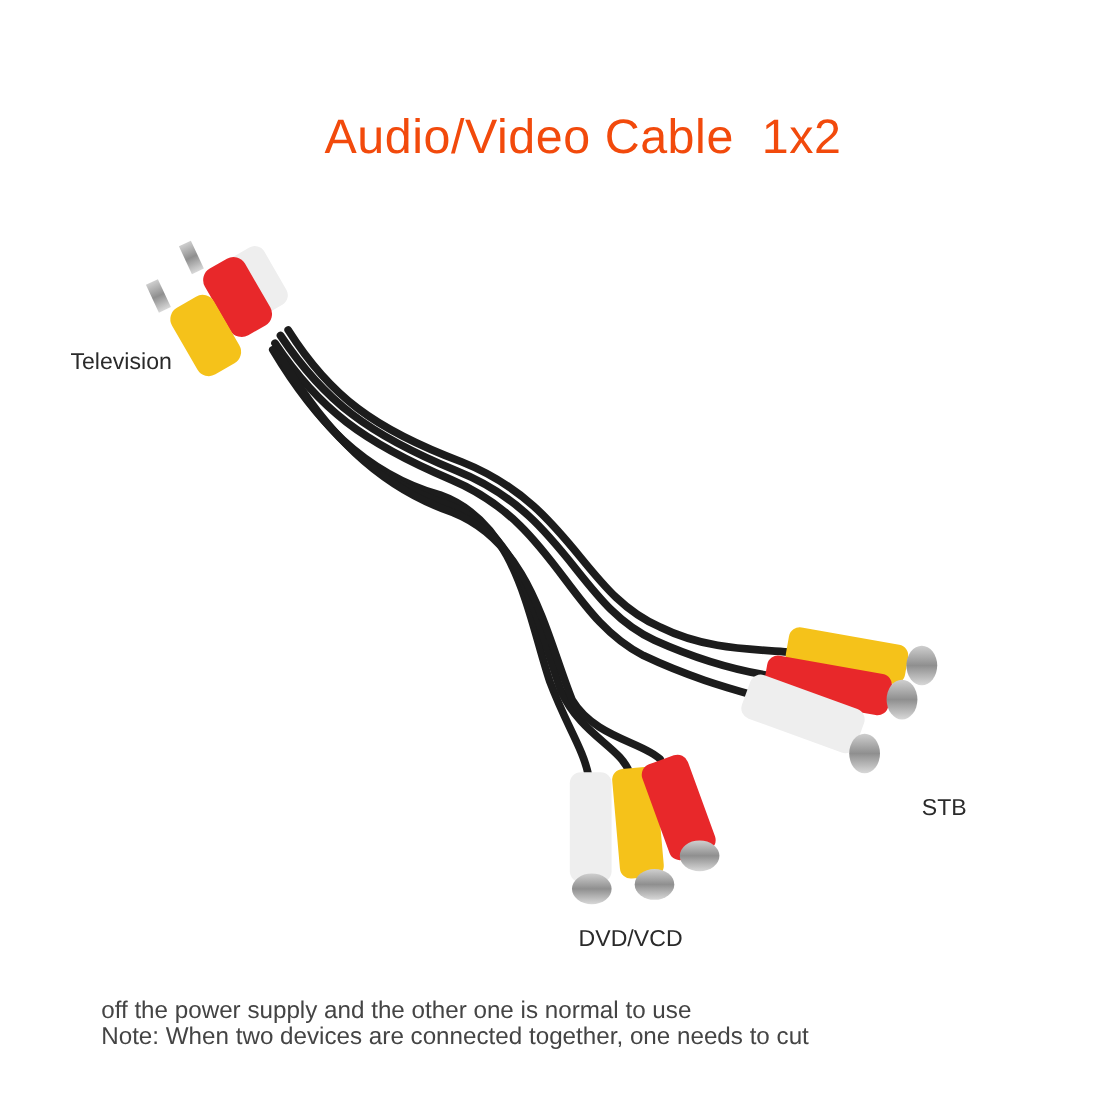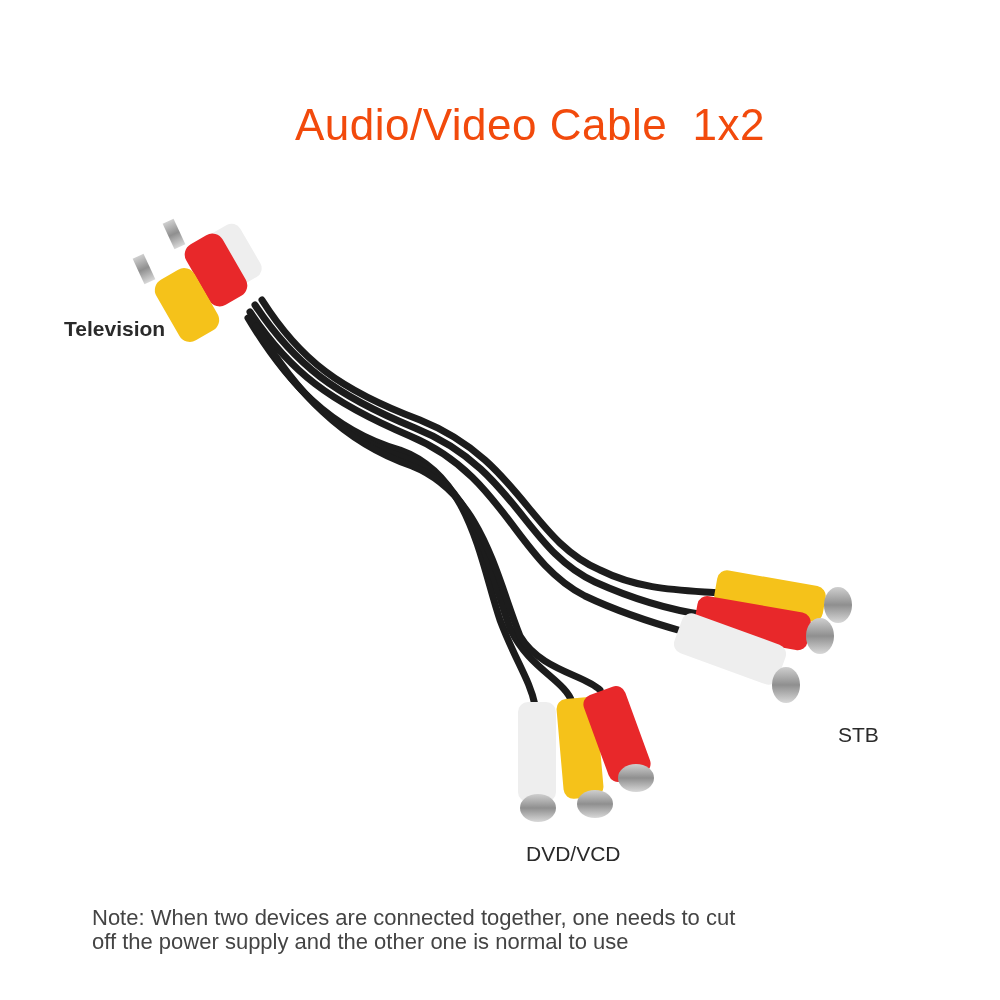--- a/index.html
+++ b/index.html
@@ -1,19 +1,19 @@
 <!DOCTYPE html>
 <html><head>
 <meta charset="utf-8">
 <style>
   html, body { margin:0; padding:0; background:#ffffff; }
   body { width:1000px; height:1000px; position:relative; overflow:hidden; font-family:"Liberation Sans", sans-serif; }
   .title { position:absolute; left:0; width:1060px; top:100px; text-align:center; font-size:44px; color:#f24a0c; letter-spacing:0.5px; white-space:pre; }
   .label { position:absolute; font-size:21px; color:#2a2a2a; }
-  #lbl-tv { left:64px; top:317px;font-weight:bold; }
+  #lbl-tv { left:64px; top:317px; }
   #lbl-stb { left:838px; top:683px;margin-top:40px; }
   #lbl-dvd { left:526px; top:842px; }
   .note { position:absolute; left:92px; top:906px; font-size:22px; line-height:24px; color:#444; width:780px; }
   svg.cable { position:absolute; left:0; top:0; }
 </style>
 </head>
 <body>
 
 <div class="title">Audio/Video Cable  1x2</div>
 
@@ -63,15 +63,15 @@
     <rect x="595" y="688" width="44" height="92" rx="10" fill="#e8282a" transform="rotate(-20 617 734)"></rect>
     <ellipse cx="636" cy="778" rx="18" ry="14" fill="url(#metal)"></ellipse>
   </g>
 </svg>
 
 <div class="label" id="lbl-tv">Television</div>
 <div class="label" id="lbl-stb">STB</div>
 <div class="label" id="lbl-dvd">DVD/VCD</div>
 
 <div class="note">
+  <div>off the power supply and the other one is normal to use</div>
   <div>Note: When two devices are connected together, one needs to cut</div>
-  <div>off the power supply and the other one is normal to use</div>
 </div>
 
 </body></html>

